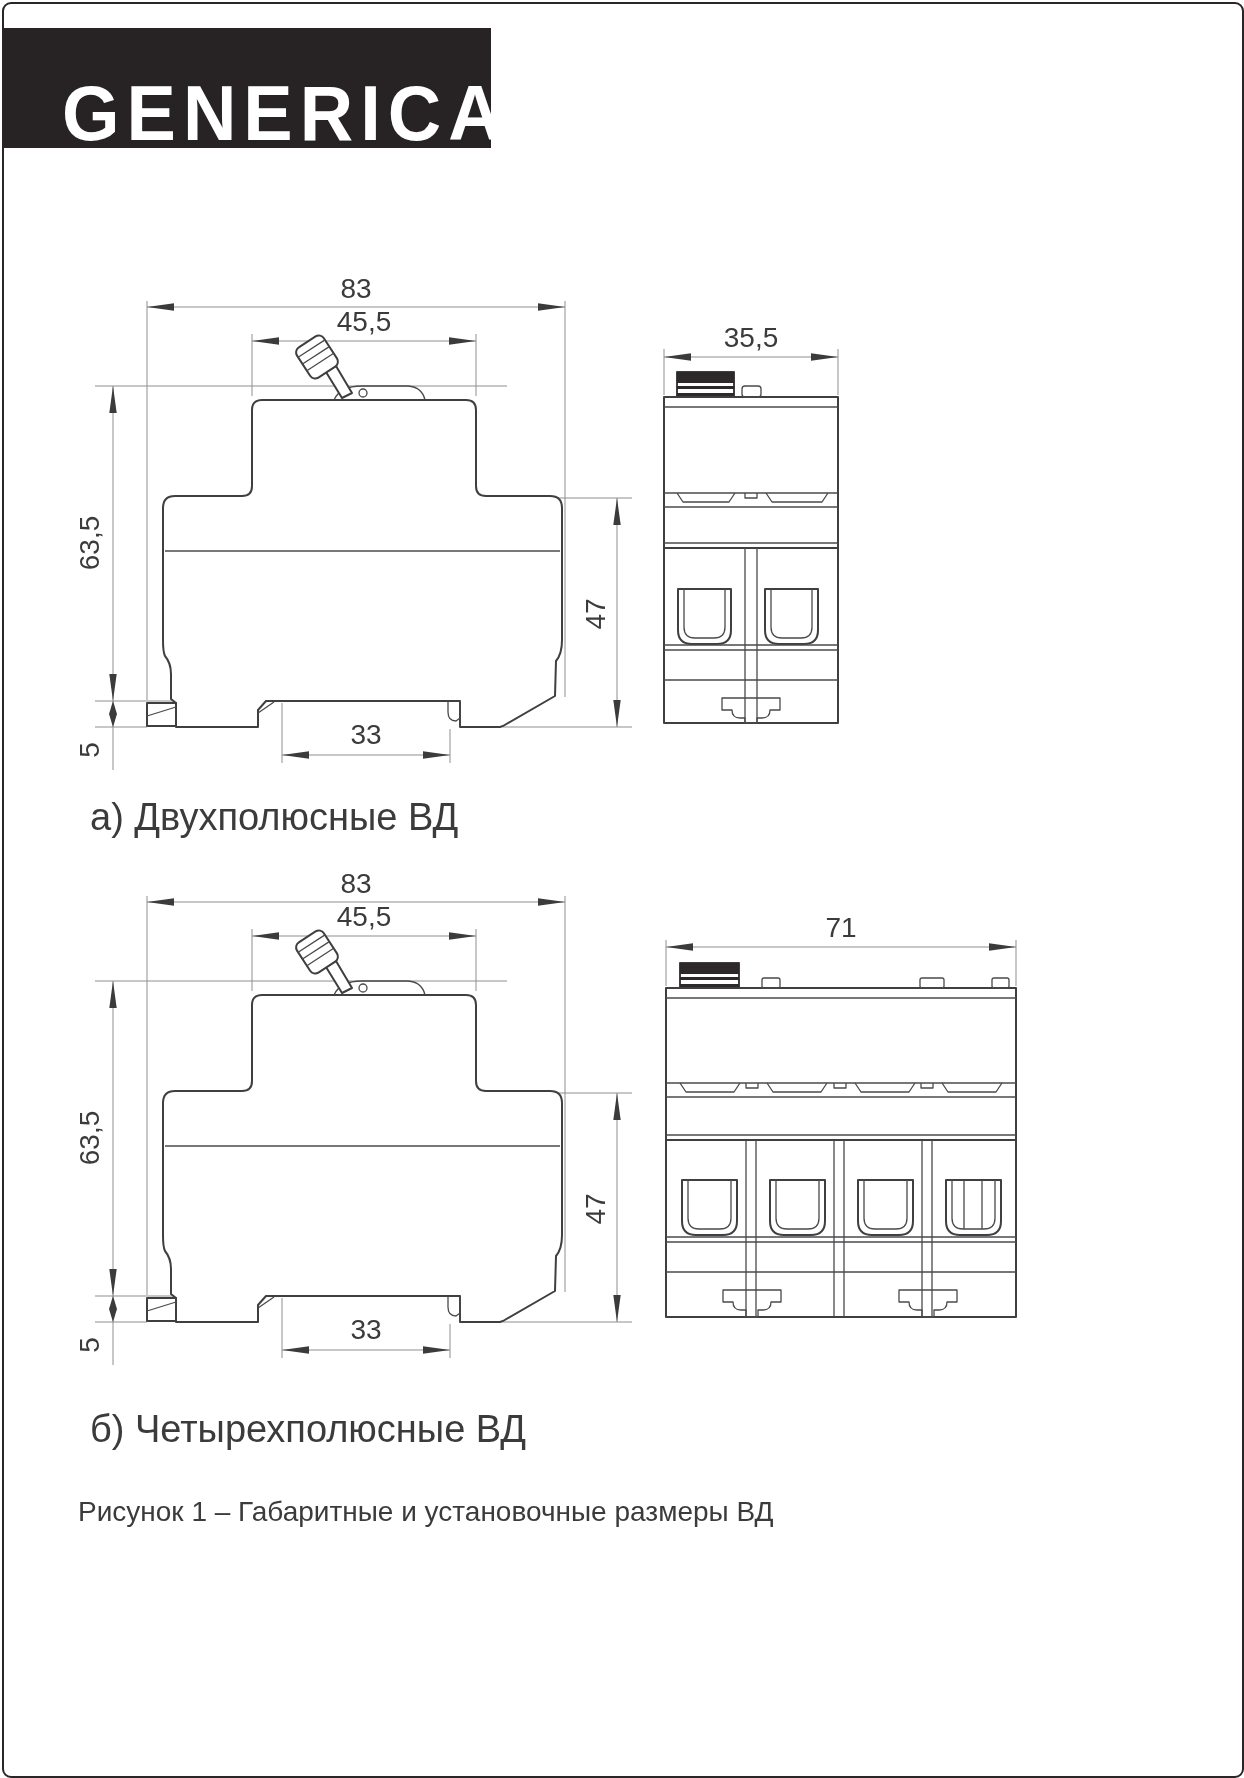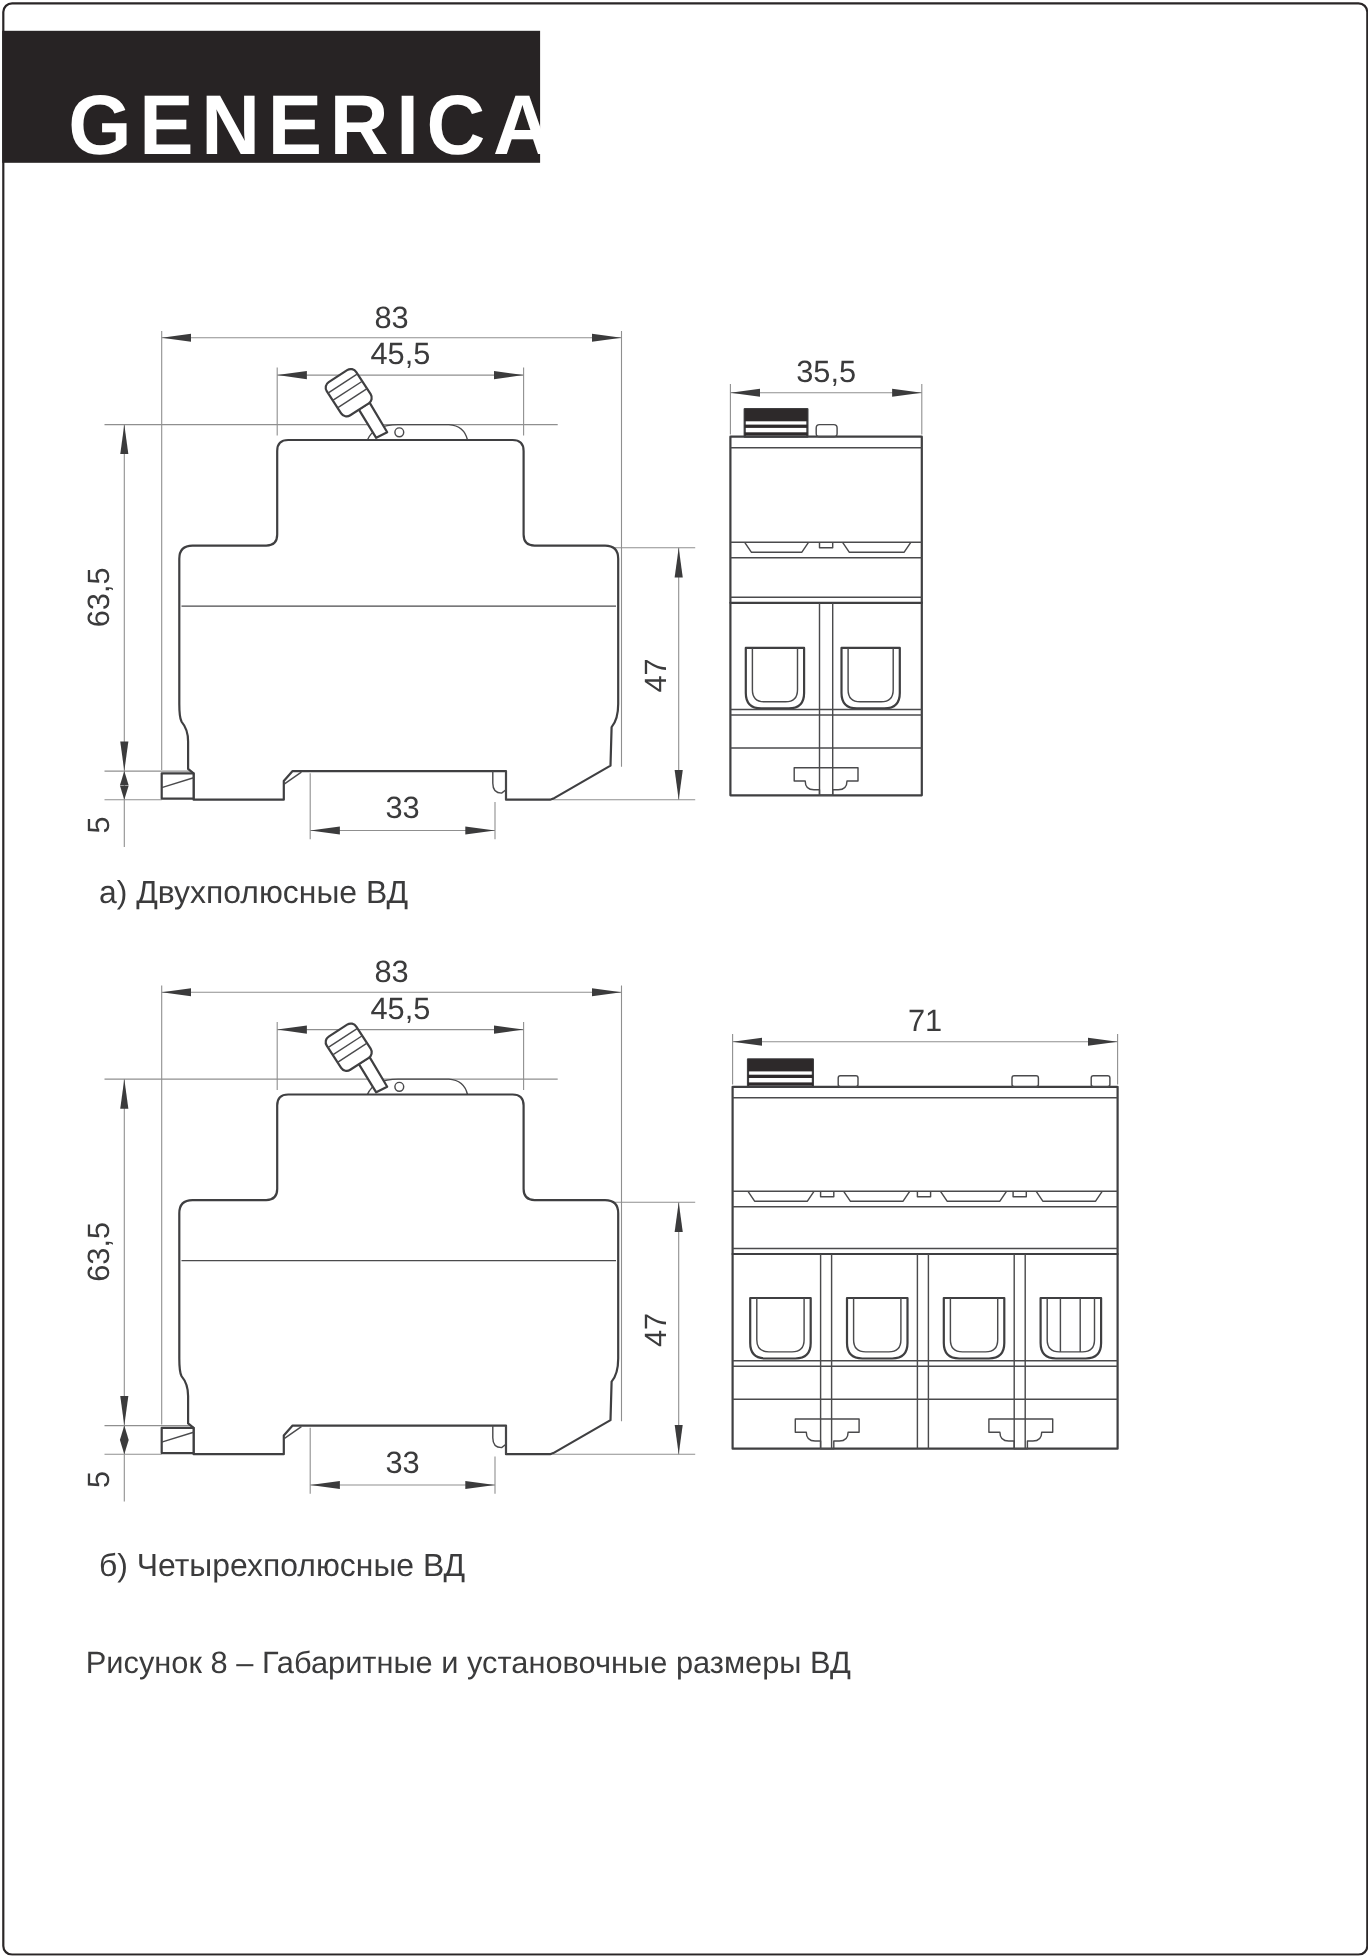--- a/index.html
+++ b/index.html
@@ -13,21 +13,21 @@
   }
   #logo-box{
     position:absolute;left:2px;top:28px;width:489px;height:120px;background:#272324;
   }
   #logo-text{
     position:absolute;left:60px;bottom:-10px;
     font-weight:bold;font-size:74px;letter-spacing:7px;color:#ffffff;
     transform:scaleY(1.04);transform-origin:bottom left;white-space:nowrap;
   }
   .fig-label{
-    position:absolute;font-size:29px;color:#3b3b3c;white-space:nowrap;
+    position:absolute;font-size:38px;color:#3b3b3c;white-space:nowrap;
   }
   #label-a{left:90px;top:796px;}
   #label-b{left:90px;top:1390px;margin-top:18px;}
   #caption{left:78px;top:1496px;font-size:28px;}
   svg{position:absolute;left:0;top:0;}
   .body-ln{stroke:#3f3f41;stroke-width:2;fill:none;stroke-linejoin:round;stroke-linecap:round;}
   .body-fill{stroke:#3f3f41;stroke-width:2;fill:#ffffff;stroke-linejoin:round;}
   .thin-ln{stroke:#4a4a4c;stroke-width:1.3;fill:none;stroke-linejoin:round;}
   .ext{stroke:#8f8f8f;stroke-width:1;fill:none;}
   .dim{stroke:#8f8f8f;stroke-width:1;fill:none;}
@@ -240,14 +240,14 @@
       <line class="thin-ln" x1="666" y1="1242" x2="1016" y2="1242"></line>
       <line class="thin-ln" x1="666" y1="1272" x2="1016" y2="1272"></line>
 
       <path class="thin-ln" d="M723,1290 H781 V1302 H771 Q771,1310 763,1310 H758 V1317 H746 V1310 H741 Q733,1310 733,1302 H723 Z"></path>
       <path class="thin-ln" d="M899,1290 H957 V1302 H947 Q947,1310 939,1310 H934 V1317 H922 V1310 H917 Q909,1310 909,1302 H899 Z"></path>
     </g>
   </svg>
 
   <div id="label-a" class="fig-label">а) Двухполюсные ВД</div>
   <div id="label-b" class="fig-label">б) Четырехполюсные ВД</div>
-  <div id="caption" class="fig-label">Рисунок 8 – Габаритные и установочные размеры ВД</div>
+  <div id="caption" class="fig-label">Рисунок 1 – Габаритные и установочные размеры ВД</div>
 </div>
 
 </body></html>

